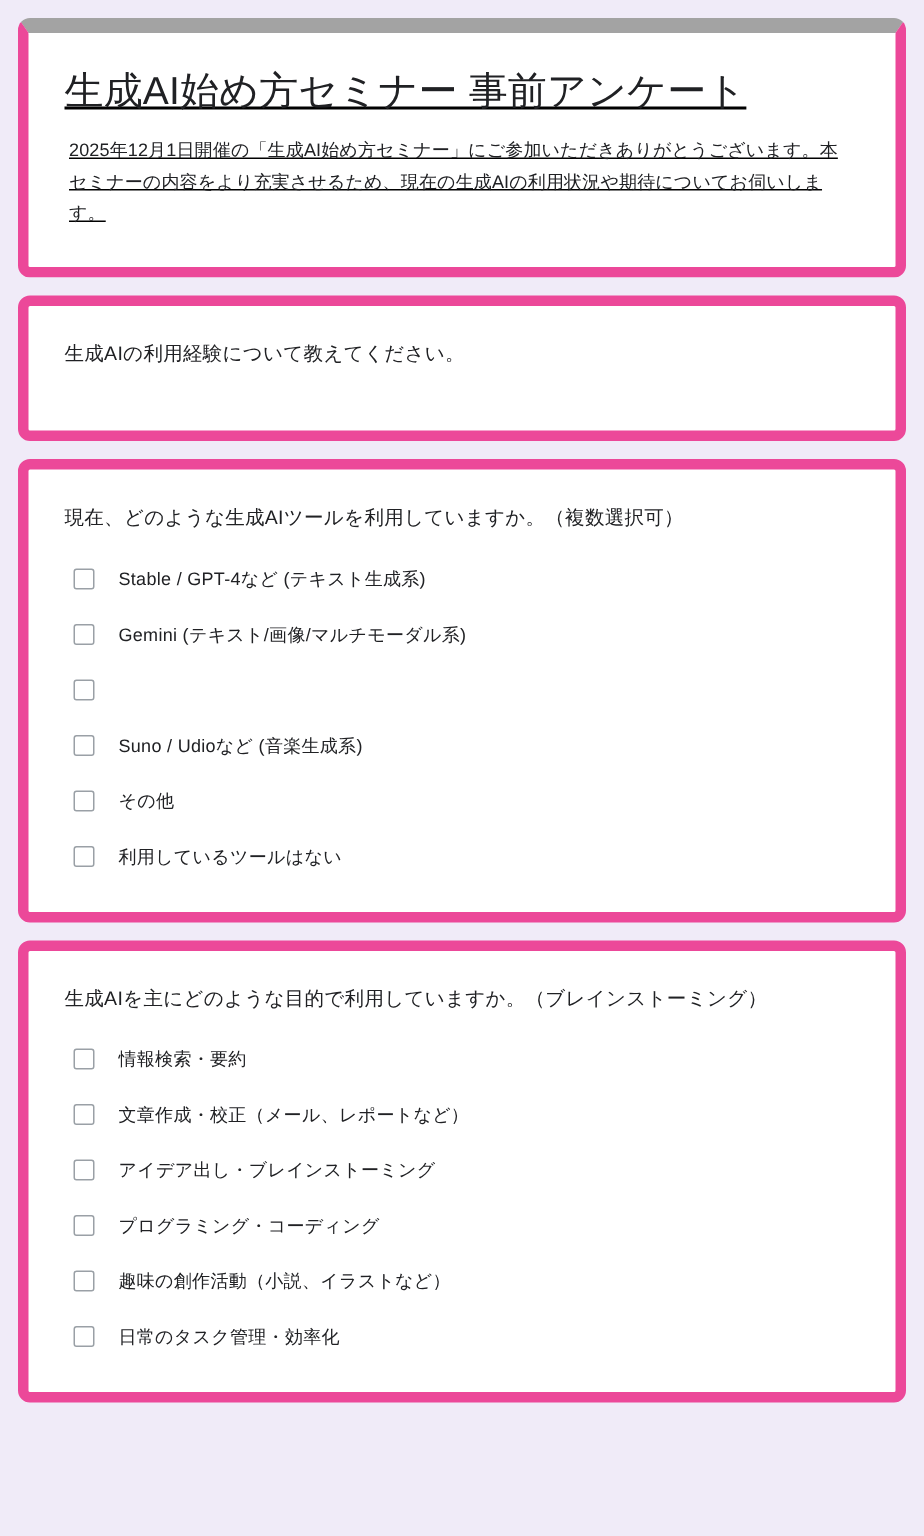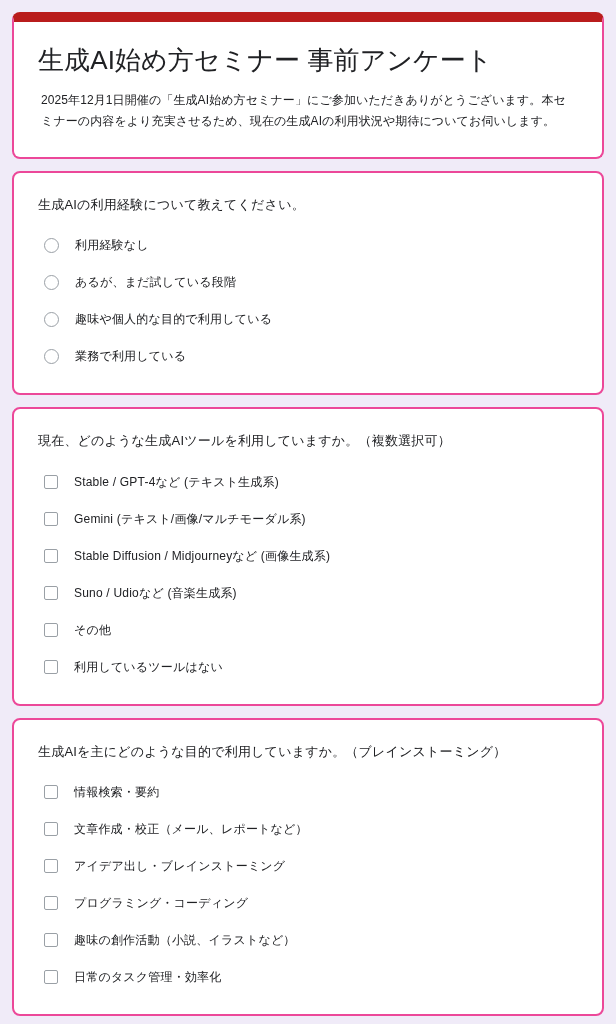--- a/index.html
+++ b/index.html
@@ -12,29 +12,30 @@
   body {
     width: 616px;
     min-height: 1024px;
   }
   .form-wrap {
     width: 616px;
     padding: 12px 12px 0 12px;
   }
   .card {
     background: #ffffff;
-    border: 2px solid #ec4899;
+    border: 7px solid #ec4899;
     border-radius: 8px;
     margin-bottom: 12px;
     padding: 22px 24px 24px 24px;
     position: relative;
   }
   .header-card {
-    border-top: 10px solid #b91c1c;
+    border-top: 10px solid #a3a3a3;
     padding: 20px 24px 22px 24px;
+    text-decoration: underline;
   }
   .form-title {
     font-size: 26px;
     font-weight: 400;
     color: #202124;
     line-height: 1.3;
     margin: 2px 0 12px 0;
     letter-spacing: 0.1px;
   }
   .form-desc {
@@ -92,54 +93,35 @@
 
 <div class="form-wrap">
 
   <div class="card header-card">
     <h1 class="form-title">生成AI始め方セミナー 事前アンケート</h1>
     <p class="form-desc">2025年12月1日開催の「生成AI始め方セミナー」にご参加いただきありがとうございます。本セミナーの内容をより充実させるため、現在の生成AIの利用状況や期待についてお伺いします。</p>
   </div>
 
   <div class="card">
     <div class="q-title">生成AIの利用経験について教えてください。</div>
-    <div class="options">
-      <div class="option-row">
-        <span class="radio-mark"></span>
-        <span class="option-label">利用経験なし</span>
-      </div>
-      <div class="option-row">
-        <span class="radio-mark"></span>
-        <span class="option-label">あるが、まだ試している段階</span>
-      </div>
-      <div class="option-row">
-        <span class="radio-mark"></span>
-        <span class="option-label">趣味や個人的な目的で利用している</span>
-      </div>
-      <div class="option-row">
-        <span class="radio-mark"></span>
-        <span class="option-label">業務で利用している</span>
-      </div>
-    </div>
   </div>
 
   <div class="card">
     <div class="q-title">現在、どのような生成AIツールを利用していますか。（複数選択可）</div>
     <div class="options">
       <div class="option-row">
         <span class="check-mark"></span>
         <span class="option-label">Stable / GPT-4など (テキスト生成系)</span>
       </div>
       <div class="option-row">
         <span class="check-mark"></span>
         <span class="option-label">Gemini (テキスト/画像/マルチモーダル系)</span>
       </div>
       <div class="option-row">
         <span class="check-mark"></span>
-        <span class="option-label">Stable Diffusion / Midjourneyなど (画像生成系)</span>
       </div>
       <div class="option-row">
         <span class="check-mark"></span>
         <span class="option-label">Suno / Udioなど (音楽生成系)</span>
       </div>
       <div class="option-row">
         <span class="check-mark"></span>
         <span class="option-label">その他</span>
       </div>
       <div class="option-row">

